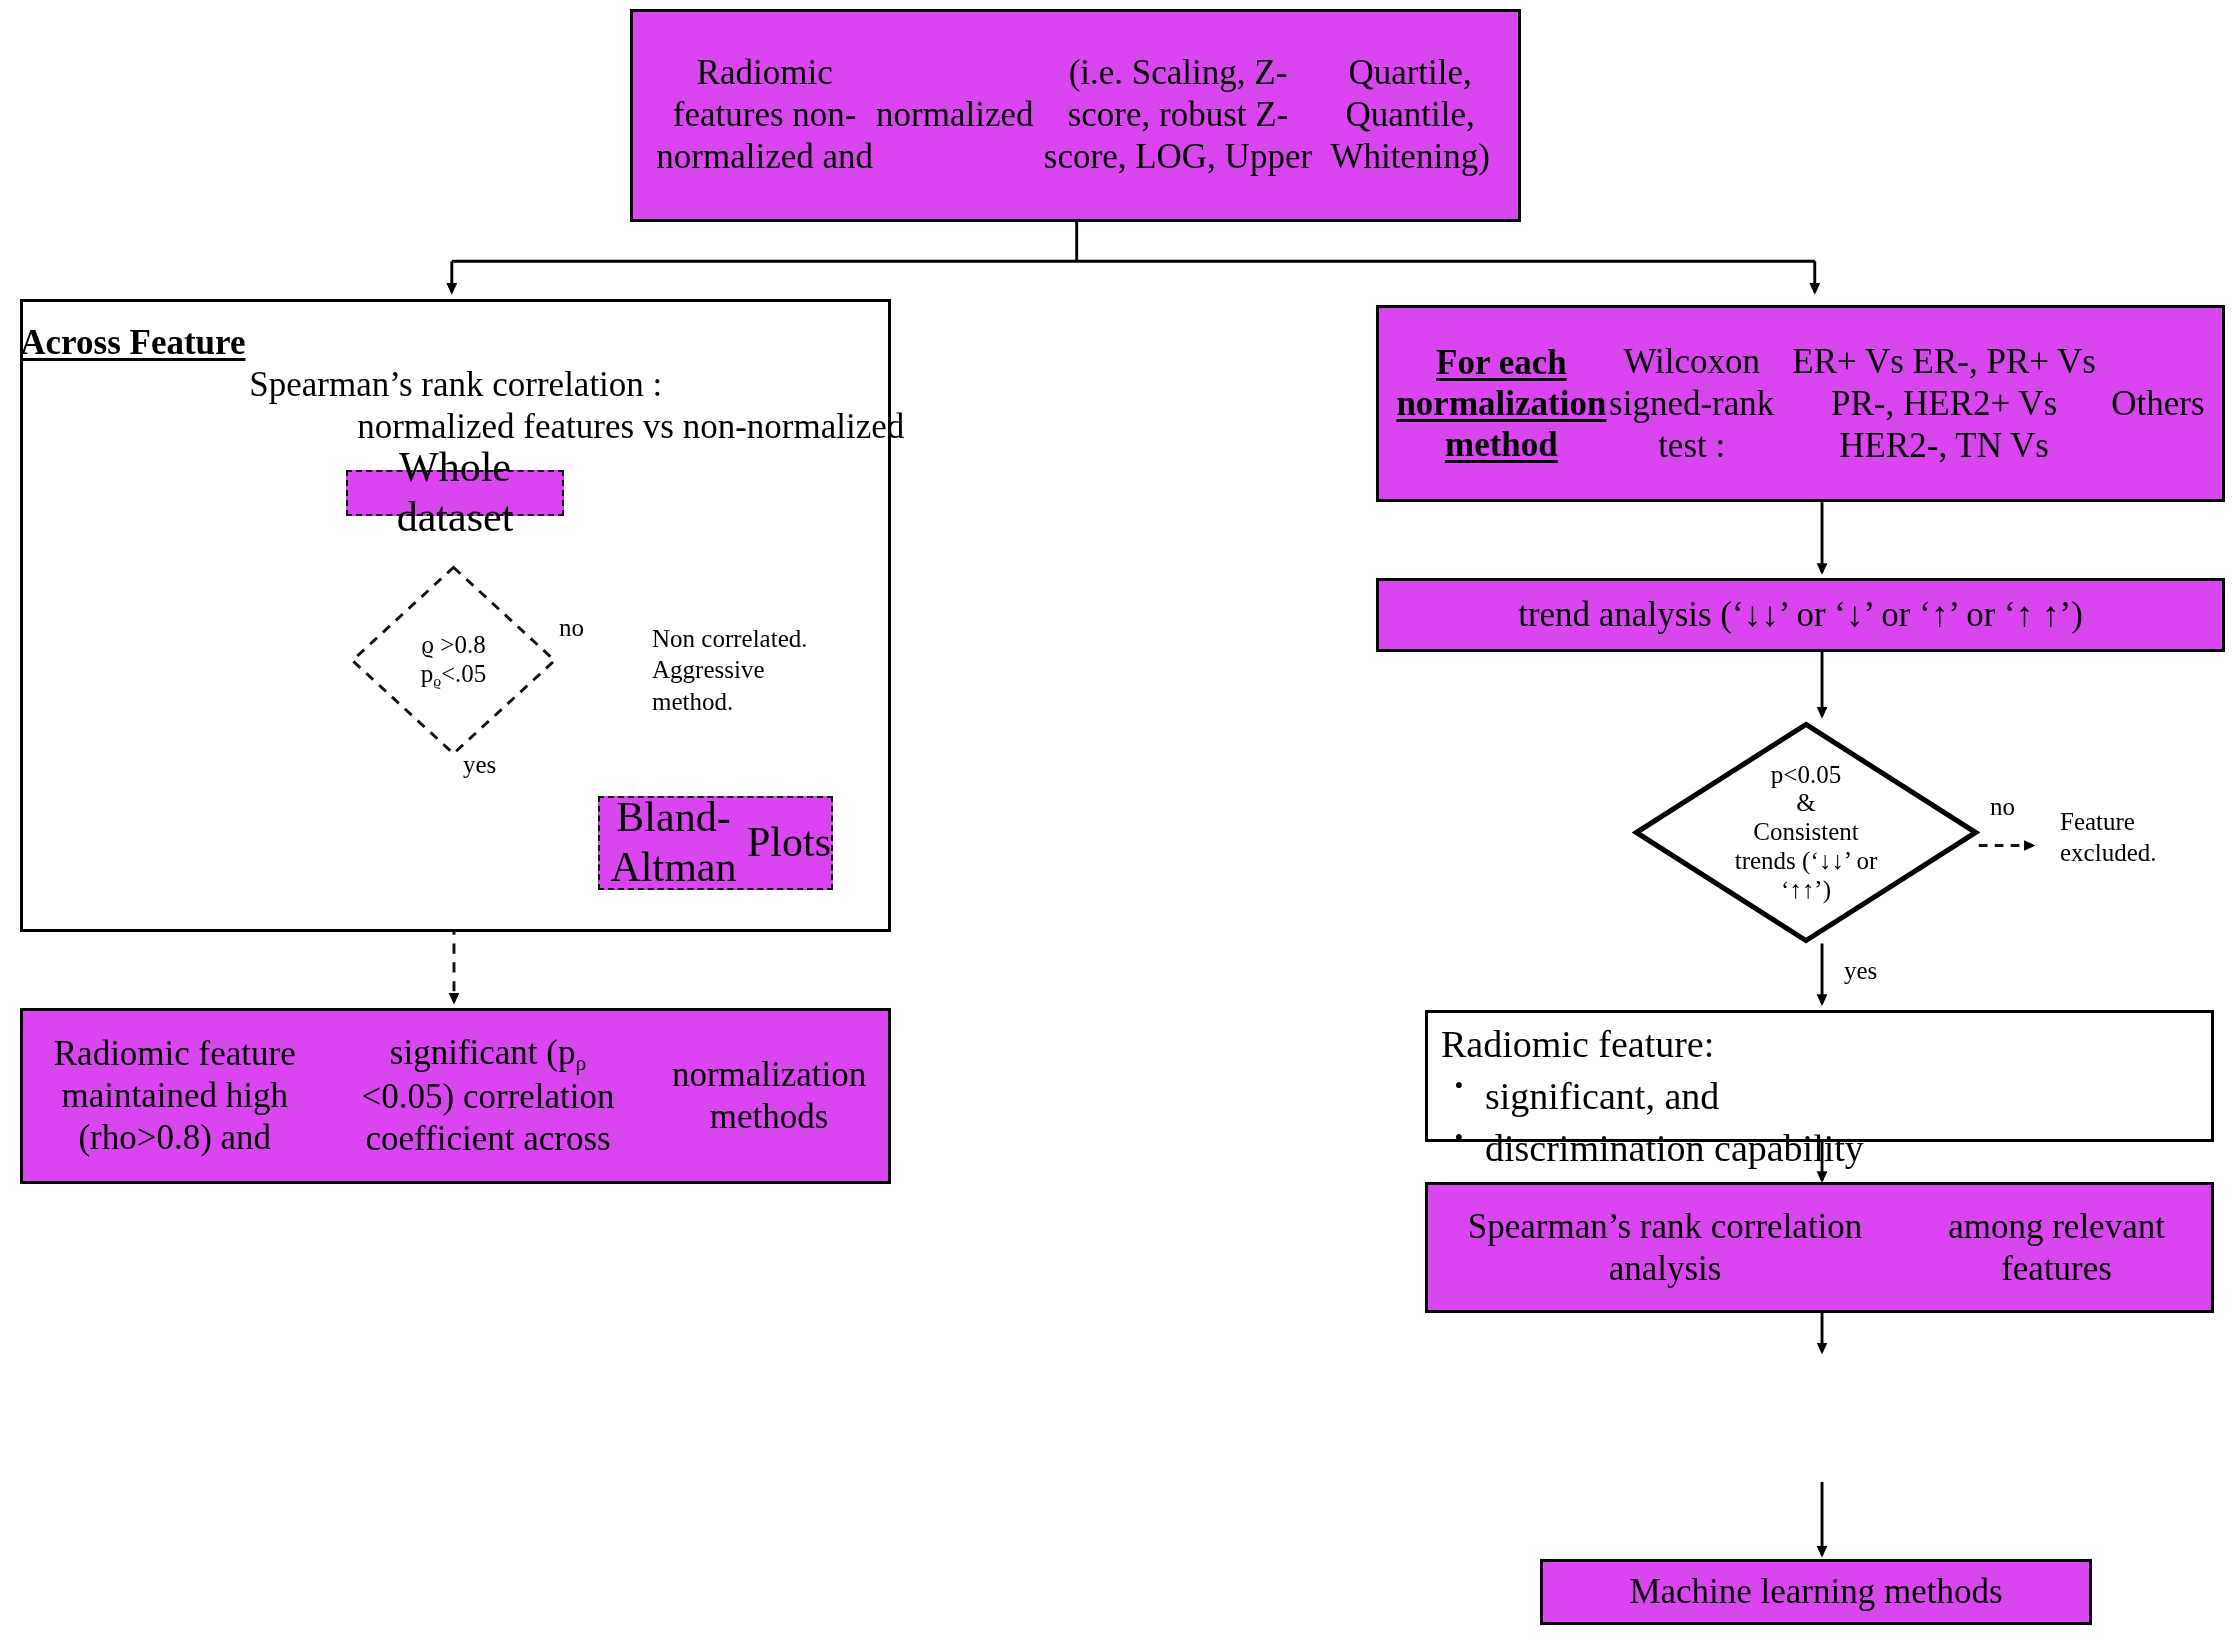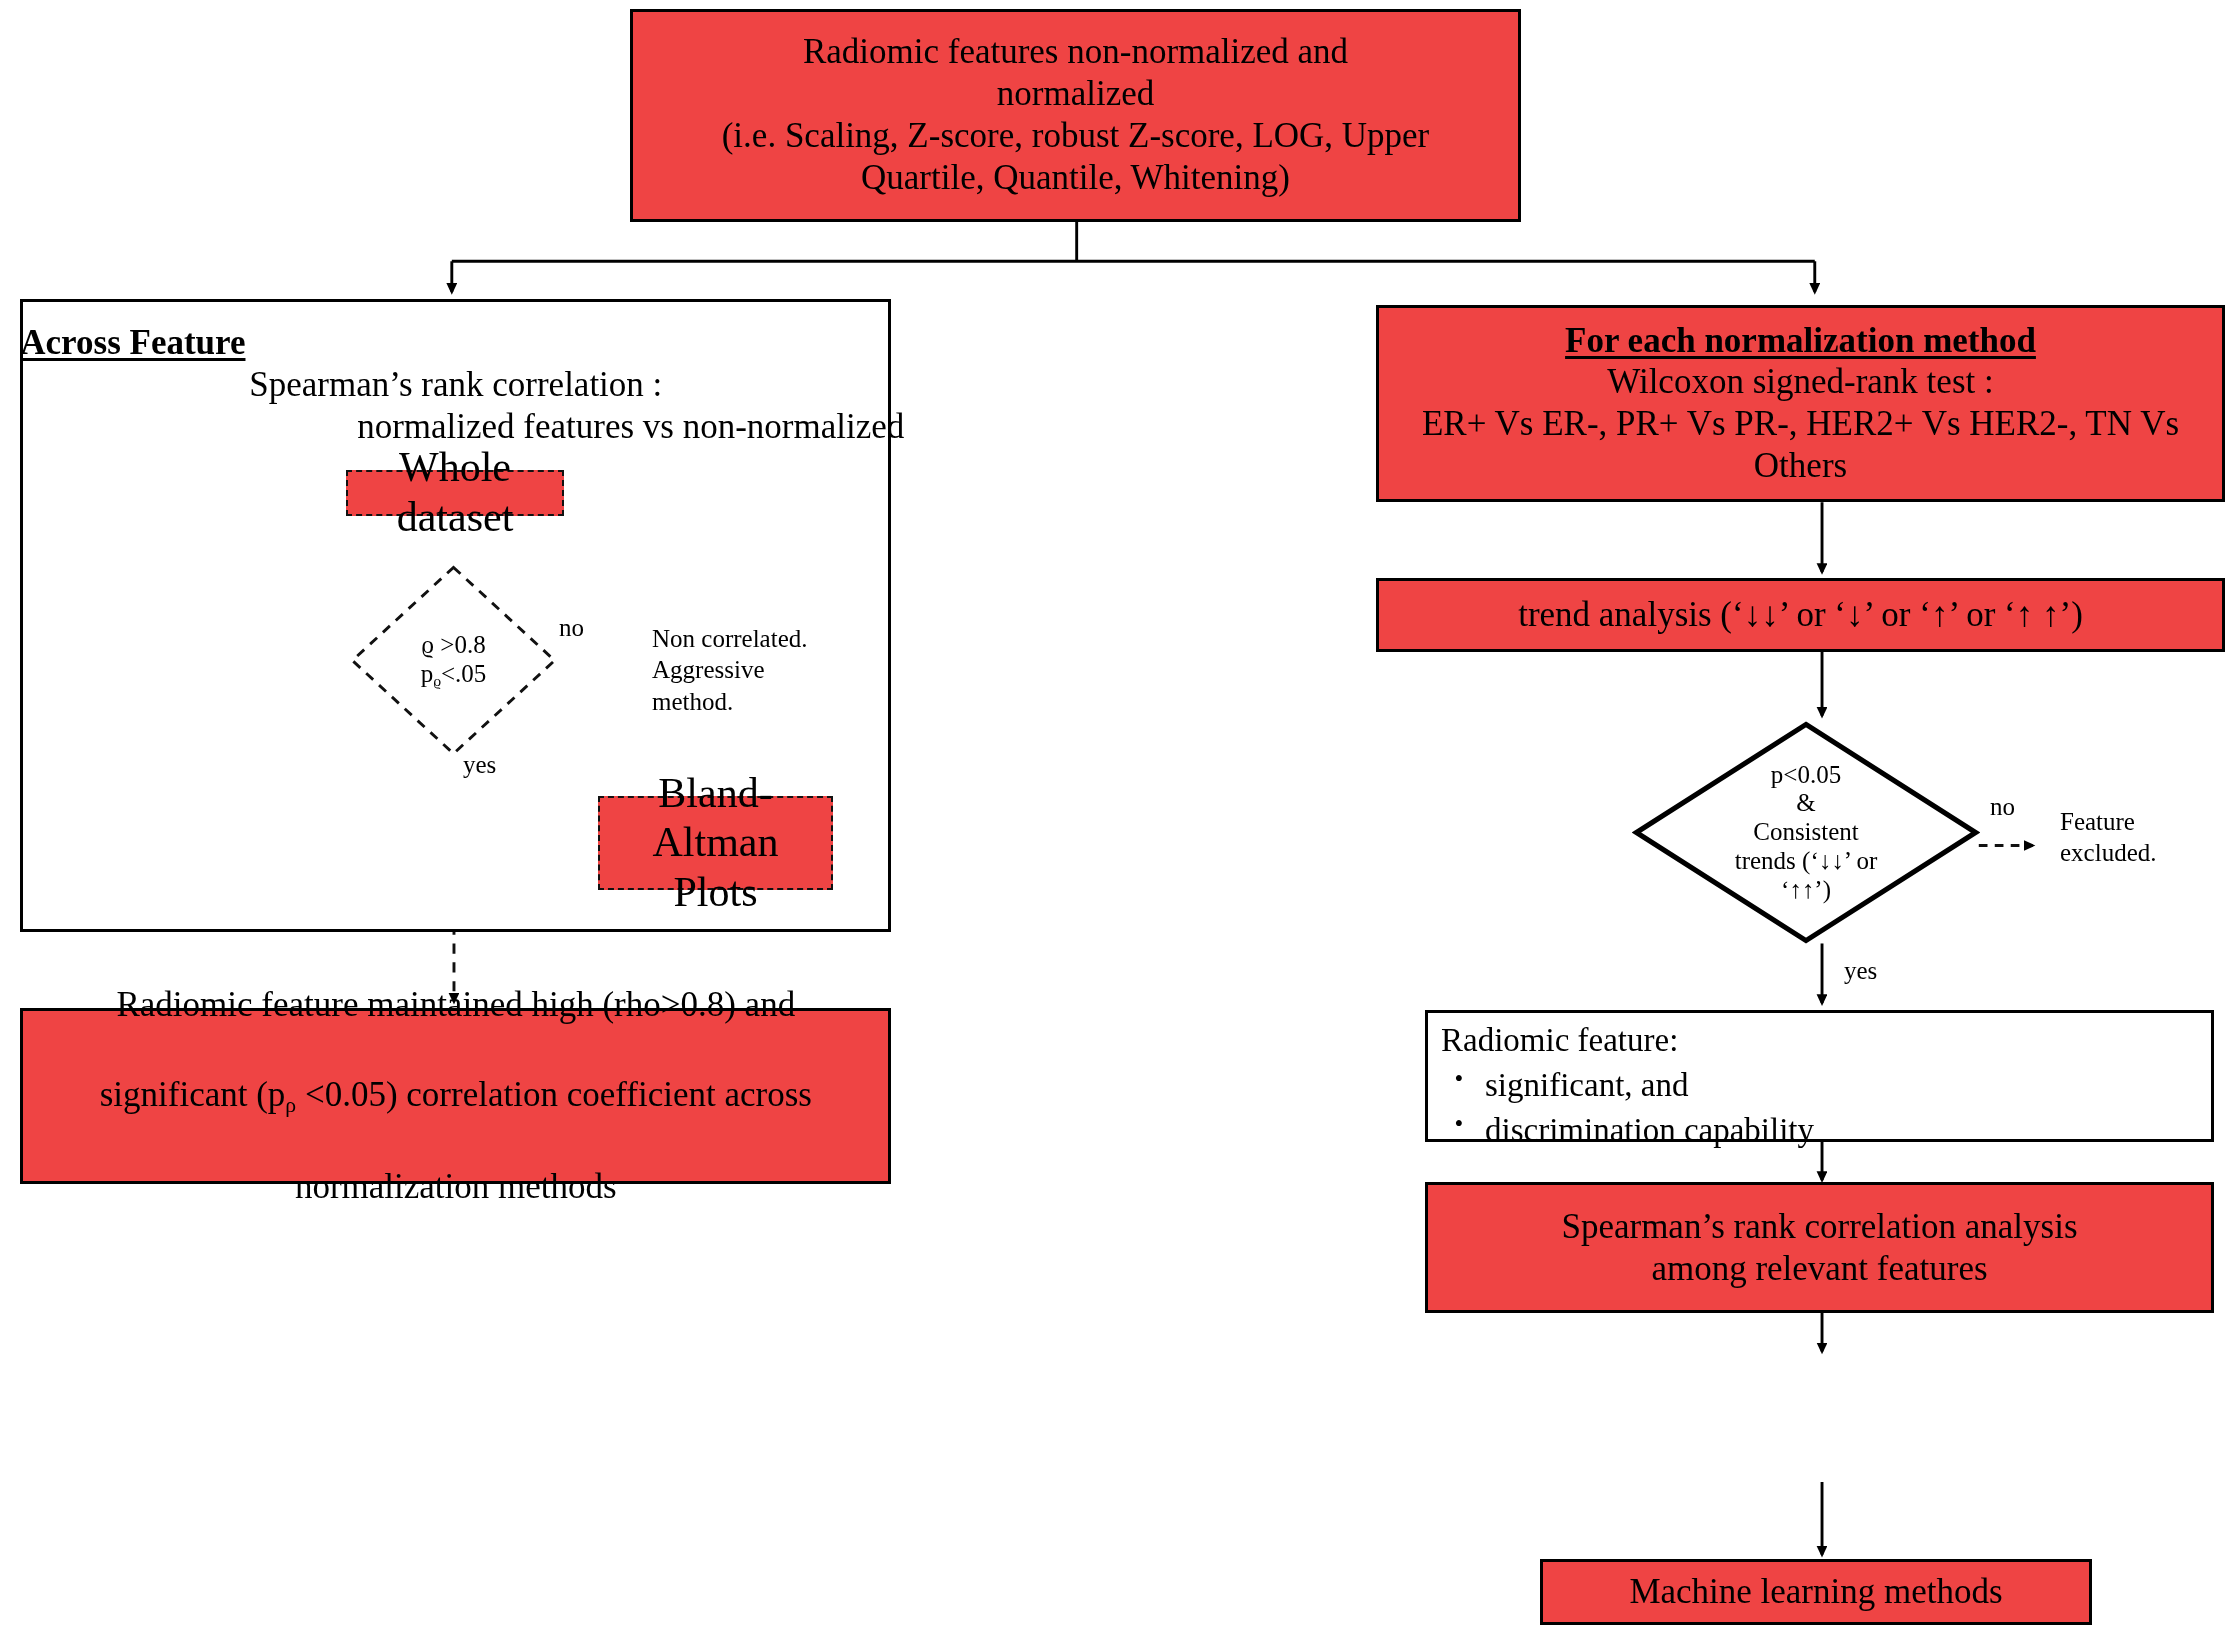--- a/index.html
+++ b/index.html
@@ -5,33 +5,33 @@
   html,body{margin:0;padding:0;background:#ffffff;}
   body{
     width:2239px;height:1646px;position:relative;overflow:hidden;
     font-family:"Liberation Serif","DejaVu Serif",serif;color:#000;
   }
   .canvas{position:absolute;inset:0;}
   svg.wires{position:absolute;left:0;top:0;width:2239px;height:1646px;pointer-events:none;}
 
   
   .node{
-    position:absolute;box-sizing:border-box;background:#ef4444;
-    display:flex;flex-direction:column;align-items:center;justify-content:center;
+    position:absolute;box-sizing:border-box;background:#d946ef;
+    display:flex;flex-direction:row;align-items:center;justify-content:center;
     text-align:center;line-height:1.18;
   }
   .solid{border:3.6px solid #000;}
   .dashed{border:2.9px dashed #111;}
   .container{
     position:absolute;box-sizing:border-box;border:3.6px solid #000;background:#fff;
   }
   .line{line-height:1.2;}
   .u{font-weight:bold;text-decoration:underline;text-underline-offset:4.4px;}
   .f48{font-size:35px;}
-  .f46{font-size:33px;}
+  .f46{font-size:38px;}
   .f44{font-size:42px;}
   .f34{font-size:25px;}
 
   
   .diamond{position:absolute;text-decoration:underline;}
   .diamond .dtext{
     position:absolute;inset:0;display:flex;flex-direction:column;
     align-items:center;justify-content:center;text-align:center;line-height:1.15;
   }
   .edgelabel{position:absolute;white-space:nowrap;}

